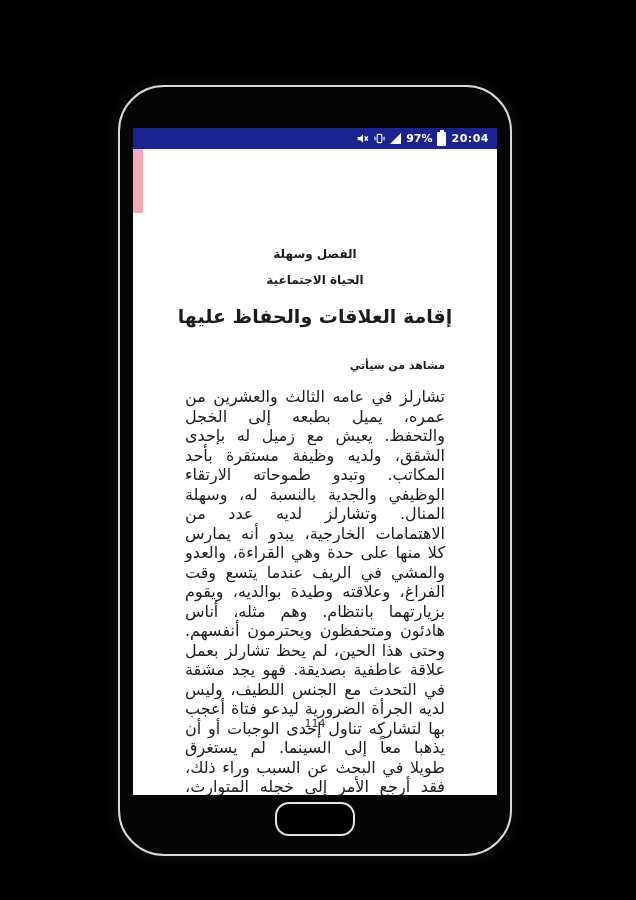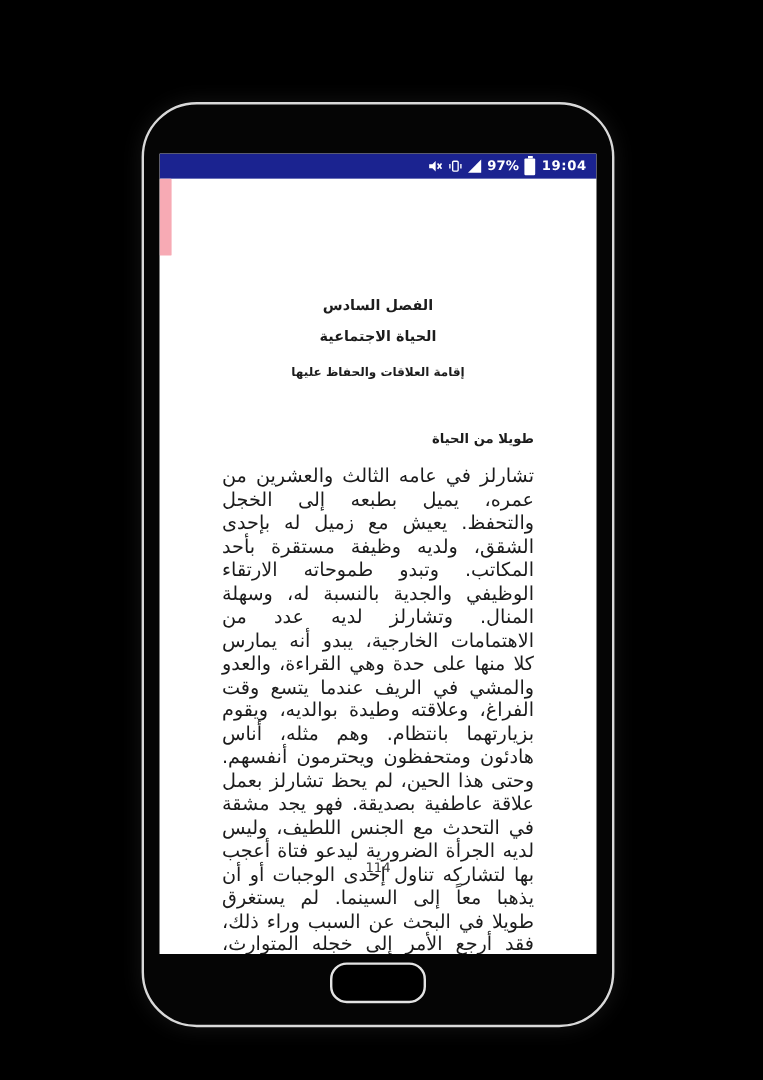--- a/index.html
+++ b/index.html
@@ -26,21 +26,21 @@
   
   .page{position:absolute;left:0;top:21px;width:100%;height:646px;background:#fff;
         direction:rtl;color:#1c1c1c;}
   .scroll-thumb{position:absolute;top:0;left:0;width:10px;height:64px;
                 background:#f7aab4;border-radius:1px;}
   .chapter{position:absolute;top:98px;left:0;width:100%;text-align:center;
            font-size:12px;font-weight:bold;}
   .title{position:absolute;top:124px;left:0;width:100%;text-align:center;
          font-size:12px;font-weight:bold;}
   .subtitle{position:absolute;top:156px;left:0;width:100%;text-align:center;
-            font-size:10px;font-weight:bold;}
+            font-size:19px;font-weight:bold;}
   .section{position:absolute;top:210px;right:52px;left:52px;text-align:right;
            font-size:11px;font-weight:bold;}
   .bodytext{position:absolute;top:238px;right:52px;left:52px;margin:0;
             font-size:16px;line-height:19.5px;text-align:justify;
             text-align-last:right;}
   .pagenum{position:absolute;top:568px;left:0;width:100%;text-align:center;
            font-size:11px;color:#333;}
   
   .home-btn{position:absolute;left:50%;transform:translateX(-50%);bottom:18px;
             width:76px;height:30px;border:2px solid #e3e3e3;border-radius:14px;
@@ -69,33 +69,33 @@
             <line x1="22" y1="8" x2="22" y2="16" stroke="#fff" stroke-width="2.5"></line>
           </svg>
         </span>
         <span class="sb-icon">
           <span class="signal-tri"></span>
         </span>
         <span>97%</span>
         <span class="sb-icon">
           <span class="battery"></span>
         </span>
-        <span class="sb-time">19:04</span>
+        <span class="sb-time">20:04</span>
       </div>
 
       <div class="page">
         <div class="scroll-thumb"></div>
 
-        <div class="chapter">الفصل السادس</div>
+        <div class="chapter">الفصل وسهلة</div>
 
         <div class="title">الحياة الاجتماعية</div>
 
         <div class="subtitle">إقامة العلاقات والحفاظ عليها</div>
 
-        <div class="section">طويلا من الحياة</div>
+        <div class="section">مشاهد من سيأتي</div>
 
         <p class="bodytext">تشارلز في عامه الثالث والعشرين من عمره، يميل بطبعه إلى الخجل والتحفظ. يعيش مع زميل له بإحدى الشقق، ولديه وظيفة مستقرة بأحد المكاتب. وتبدو طموحاته الارتقاء الوظيفي والجدية بالنسبة له، وسهلة المنال. وتشارلز لديه عدد من الاهتمامات الخارجية، يبدو أنه يمارس كلا منها على حدة وهي القراءة، والعدو والمشي في الريف عندما يتسع وقت الفراغ، وعلاقته وطيدة بوالديه، ويقوم بزيارتهما بانتظام. وهم مثله، أناس هادئون ومتحفظون ويحترمون أنفسهم. وحتى هذا الحين، لم يحظ تشارلز بعمل علاقة عاطفية بصديقة. فهو يجد مشقة في التحدث مع الجنس اللطيف، وليس لديه الجرأة الضرورية ليدعو فتاة أعجب بها لتشاركه تناول إحدى الوجبات أو أن يذهبا معاً إلى السينما. لم يستغرق طويلا في البحث عن السبب وراء ذلك، فقد أرجع الأمر إلى خجله المتوارث، ويأمل بهدوء أنه سيأتي اليوم الذي تتيح له الظروف إقامة علاقة عاطفية مع إحدى الفتيات.</p>
 
         <div class="pagenum">114</div>
       </div>
 
     </div>
 
     <div class="home-btn"></div>
 

